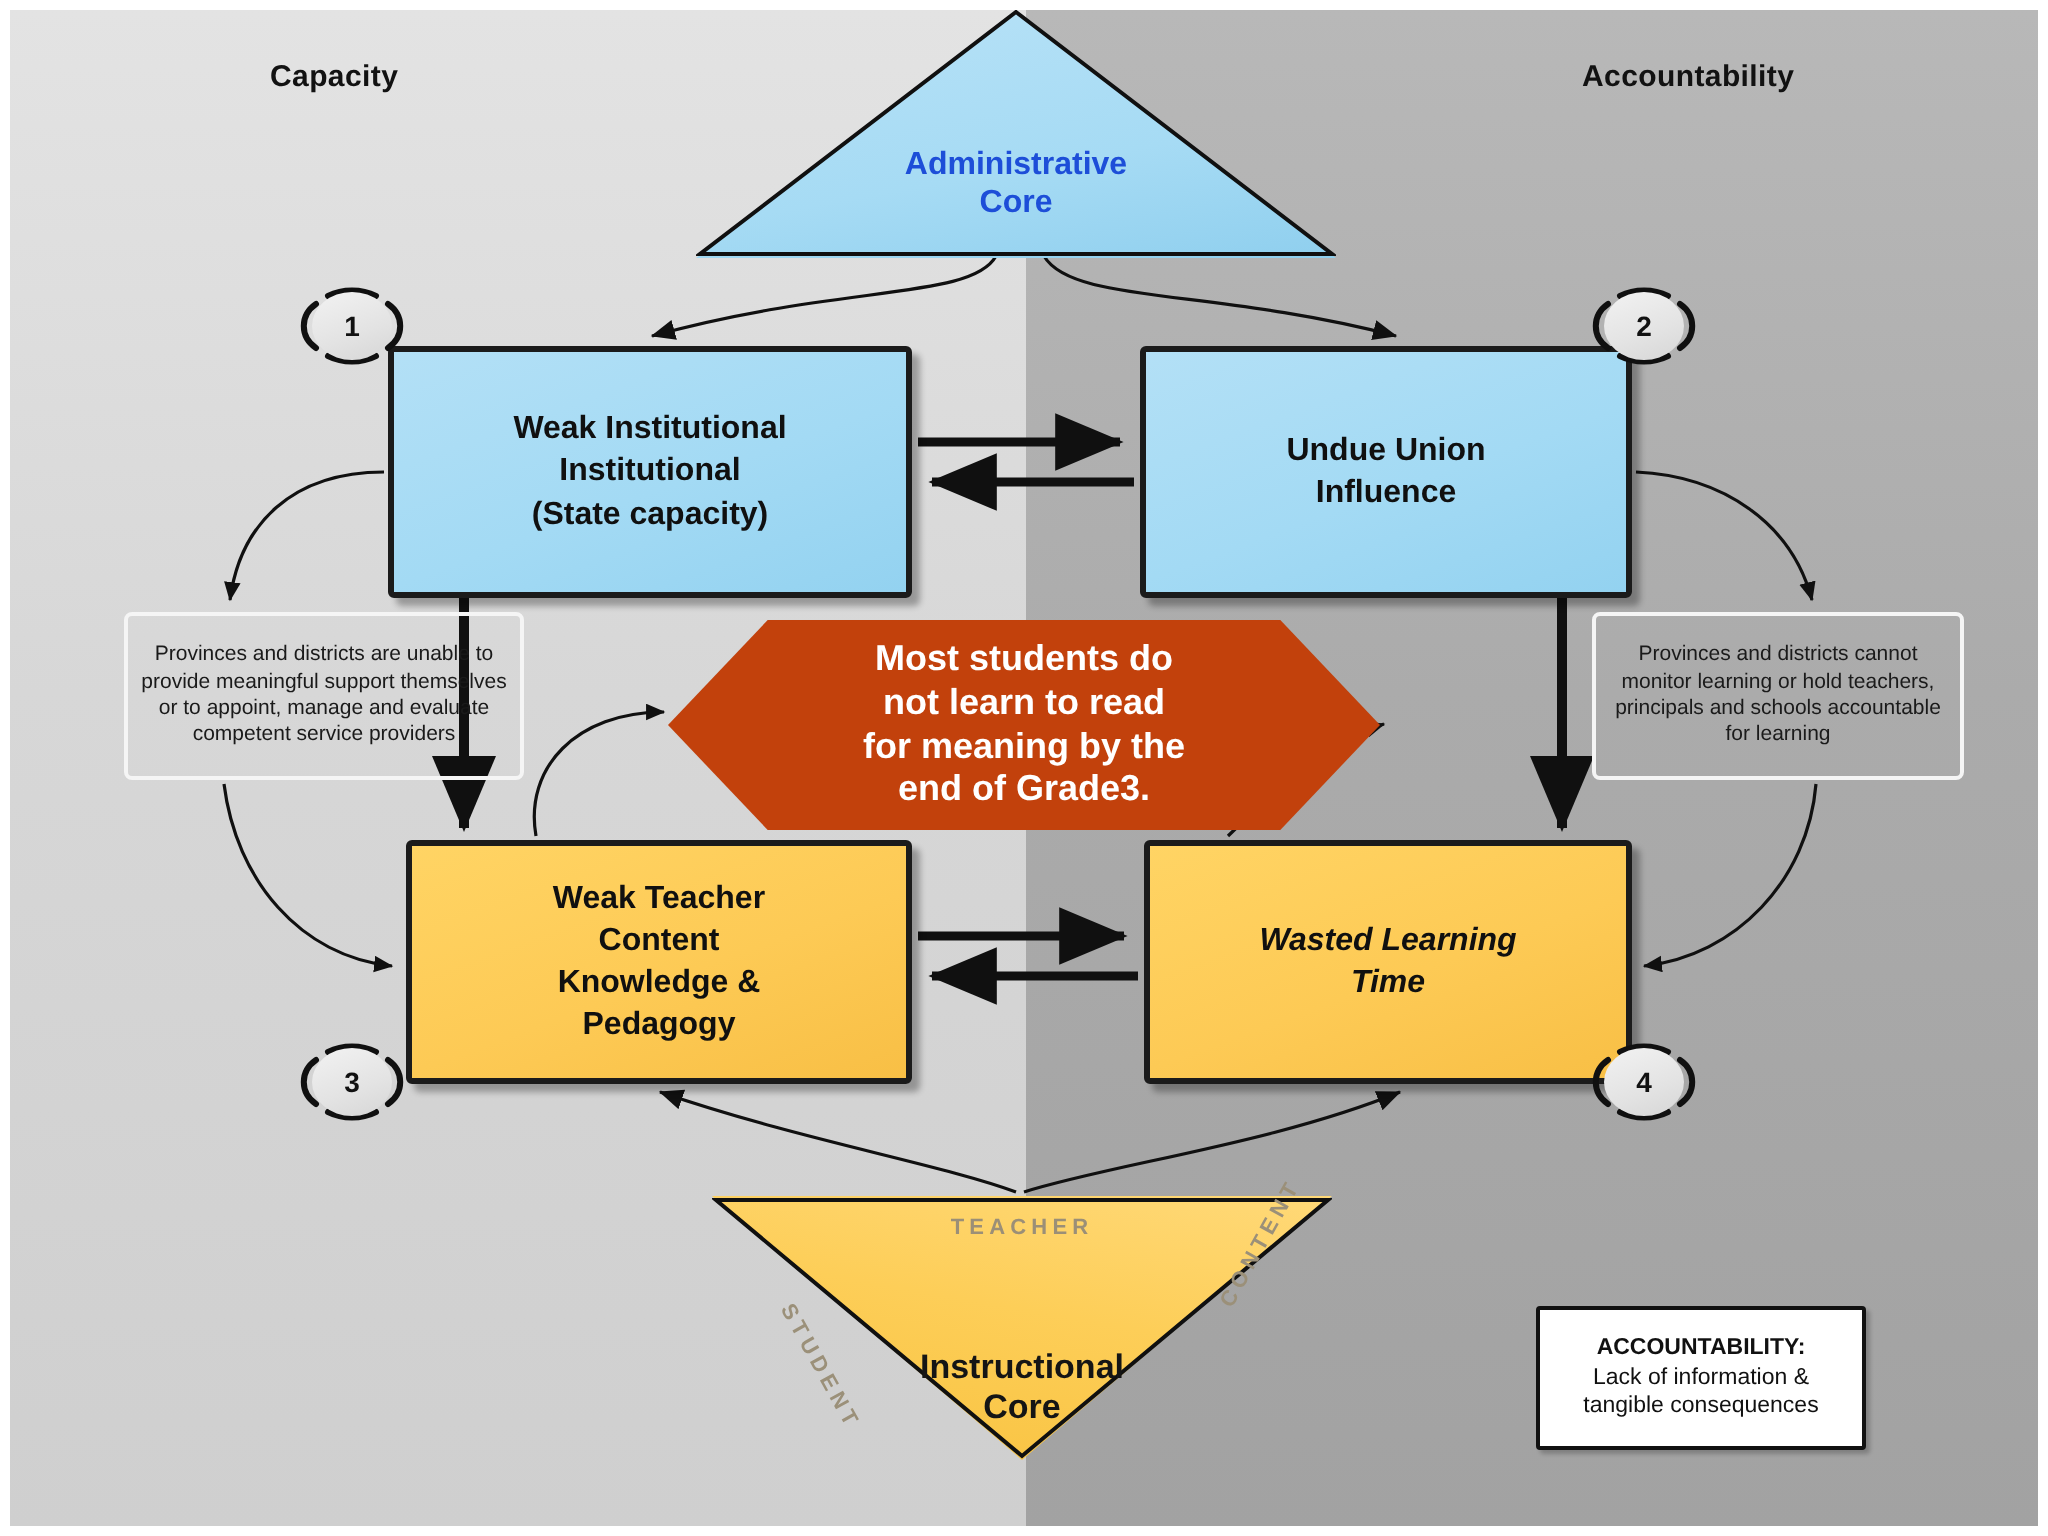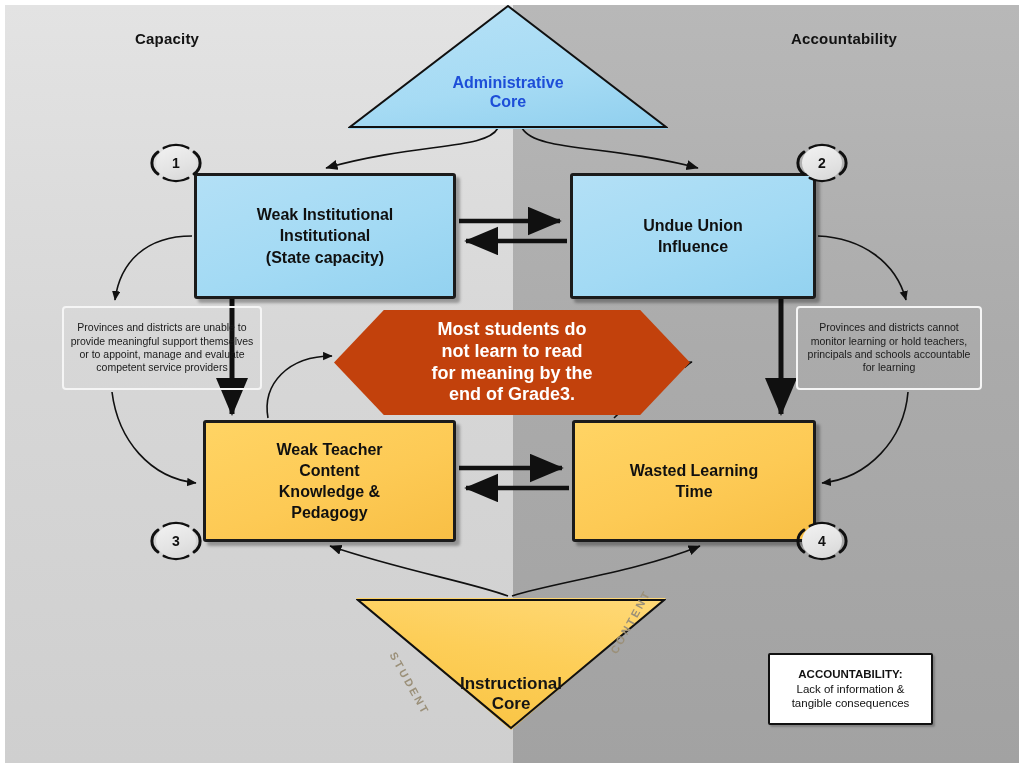--- a/index.html
+++ b/index.html
@@ -77,21 +77,21 @@
   .node.blue {
     background: linear-gradient(160deg, #b3e0f6 0%, #a3daf4 55%, #93d2f0 100%);
   }
   .node.amber {
     background: linear-gradient(160deg, #ffd464 0%, #fdca55 55%, #f8bf45 100%);
   }
 
   #node-weak-institutional { left: 194px; top: 173px; width: 262px; height: 126px; }
   #node-undue-union        { left: 570px; top: 173px; width: 246px; height: 126px; }
   #node-weak-teacher       { left: 203px; top: 420px; width: 253px; height: 122px; }
-  #node-wasted-time        { left: 572px; top: 420px; width: 244px; height: 122px; }
+  #node-wasted-time        { left: 572px; top: 420px; width: 244px; height: 122px; font-style: italic; }
 
   
   #hex-core {
     position: absolute;
     left: 334px; top: 310px;
     width: 356px; height: 105px;
     background: #c2410c;
     color: #ffffff;
     font-weight: bold;
     font-size: 18px;
@@ -375,20 +375,21 @@
 
   <div class="note-soft" id="note-capacity-detail">Provinces and districts are unable to provide meaningful support themselves or to appoint, manage and evaluate competent service providers</div>
 
   <div class="note-soft" id="note-accountability-detail">Provinces and districts cannot monitor learning or hold teachers, principals and schools accountable for learning</div>
 
   <div id="tri-instr">
     <div class="tri-shape"></div>
     <svg class="tri-edge" style="position:absolute;inset:0;" viewBox="0 0 310 132" xmlns="http://www.w3.org/2000/svg">
       <polygon points="2,2 308,2 155,130" fill="none" stroke="#101010" stroke-width="2"></polygon>
     </svg>
+    <div class="tri-side" id="tri-teacher">TEACHER</div>
     <div class="tri-side" id="tri-student">STUDENT</div>
     <div class="tri-side" id="tri-content">CONTENT</div>
     <div class="tri-label">
       <span>Instructional</span><br>
       <span>Core</span>
     </div>
   </div>
 
 
   <div class="legend-box" id="legend-accountability">

